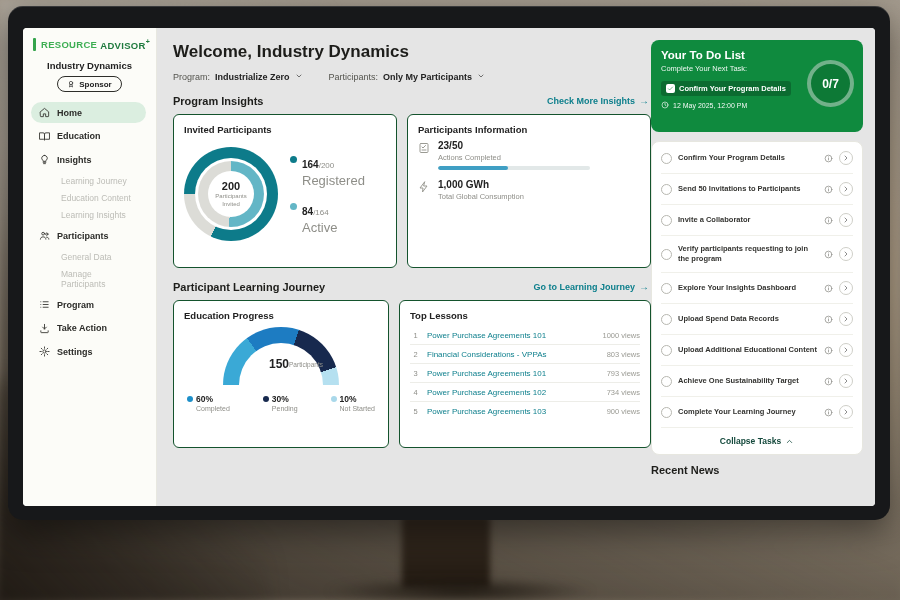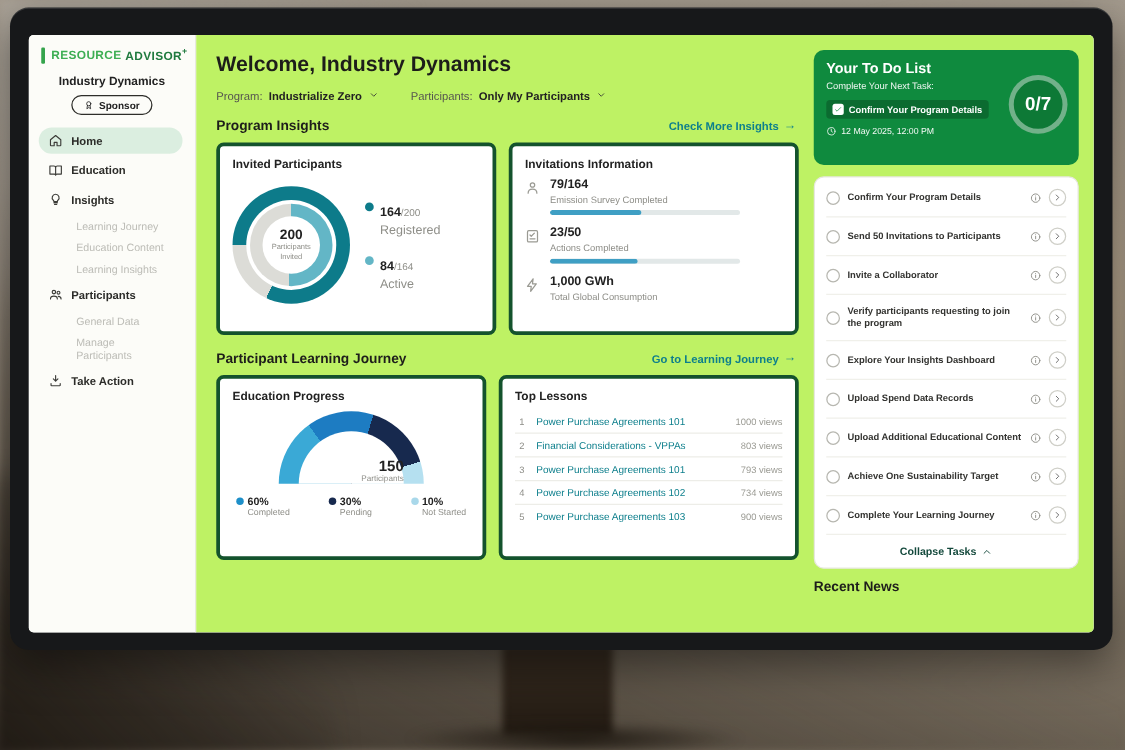--- a/index.html
+++ b/index.html
@@ -40,34 +40,34 @@
   .sponsor{display:flex;align-items:center;gap:4px;border:1px solid #2e2e2a;border-radius:10px;
     padding:2.5px 9px;width:fit-content;margin:5px auto 10px;font-size:8px;font-weight:700;color:#222;cursor:pointer}
   .sp-ic{width:8px;height:8px}
   .nav-item{display:flex;align-items:center;gap:7px;margin:2.5px 10px 2.5px 8px;padding:5px 8px;
     border-radius:14px;font-size:9px;font-weight:700;color:#2c2c29;cursor:pointer}
   .nav-item.active{background:var(--activebg,#dbeee0)}
   .nav-item.sub{padding:3px 8px 3px 30px;margin:1px 10px 1px 8px;font-weight:400;color:#bcbcb6;font-size:8.5px}
   .nav-ic{width:11px;height:11px;color:#3c3c38;flex:none}
 
   
-  .content{flex:1;background:#bef264;padding:12px 12px 0 16px;display:flex;gap:12px;overflow:hidden}
+  .content{flex:1;background:#e5e5e5;padding:12px 12px 0 16px;display:flex;overflow:hidden}
   .main-col{flex:1;min-width:0}
   .title{font-size:17px;font-weight:700;color:#1d1d1a;margin:2px 0 10px}
   .filters{display:flex;gap:26px;margin-bottom:2px}
   .filter{display:flex;align-items:flex-start;gap:5px;cursor:pointer}
   .flabel{font-size:9px;color:#55554f}
   .fvalue{font-size:9px;font-weight:700;color:#222}
   .chev{width:8px;height:8px;color:#333}
   .section-row{display:flex;align-items:center;justify-content:space-between;margin:13px 2px 7px 0}
   .sec-title{font-size:11px;font-weight:700;color:#1e1e1b}
   .sec-link{font-size:9px;font-weight:700;color:var(--teal,#0d7f8c);display:flex;gap:4px;align-items:center;cursor:pointer;text-decoration:none}
   .arr{font-size:10px;line-height:1}
   .cards-row{display:flex;gap:10px}
-  .card{background:#fff;border:3px solid #14532d;border-radius:6px;padding:9px 10px}
+  .card{background:#fff;border:1px solid #14532d;border-radius:6px;padding:9px 10px}
   .card-title{font-size:9.5px;font-weight:700;color:#222;margin-bottom:5px}
   .card-invited{width:224px;height:154px}
   .card-info{flex:1;height:154px}
   .card-edu{width:216px;height:148px}
   .card-lessons{flex:1;height:148px}
 
   
   .invited-body{display:flex;align-items:center;gap:12px;padding-top:7px}
   .donut{position:relative;width:94px;height:94px;flex:none}
   .ring{position:absolute;border-radius:50%}
@@ -76,35 +76,35 @@
   .ring.inner{inset:14px}
   .hole2{position:absolute;inset:24px;background:#fff;border-radius:50%;display:flex;flex-direction:column;
     align-items:center;justify-content:center;text-align:center}
   .d-num{font-size:11px;font-weight:700;color:#222}
   .d-cap{font-size:6px;color:#8e8e88;width:40px;line-height:1.25;margin-top:1px}
   .ileg{display:flex;flex-direction:column;gap:13px}
   .ileg-item{display:flex;gap:5px}
   .dot{width:7px;height:7px;border-radius:50%;flex:none;margin-top:2px;background:#999}
   .ileg-val b{font-size:10px;color:#222}
   .ileg-val .den{font-size:8px;color:#8e8e88}
-  .ileg-cap{font-size:10px;color:#8e8e88;margin-top:1px}
+  .ileg-cap{font-size:13px;color:#8e8e88;margin-top:1px}
 
   
   .info-row{display:flex;gap:8px;margin-bottom:9px}
   .info-ic{width:12px;height:12px;color:#9a9a93;margin-top:2px;flex:none}
   .info-val{font-size:10px;font-weight:700;color:#222}
   .info-cap{font-size:7.5px;color:#8e8e88;margin:2px 0 4px}
   .pbar{width:152px;height:4px;border-radius:2px;background:#e2e8e8;overflow:hidden}
   .pfill{display:block;height:100%;border-radius:2px;background:var(--barblue,#3f9fc4)}
 
   
   .gauge{position:relative;width:116px;height:58px;margin:6px auto 0}
   .gauge-arc{position:absolute;inset:0;border-radius:116px 116px 0 0}
   .gauge-hole{position:absolute;left:16px;right:16px;top:16px;bottom:0;background:#fff;
-    border-radius:84px 84px 0 0;display:flex;flex-direction:column;align-items:flex-end;justify-content:flex-end}
+    border-radius:84px 84px 0 0;display:flex;flex-direction:row;align-items:center;justify-content:flex-end}
   .g-num{font-size:12px;font-weight:700;color:#222;line-height:1}
   .g-cap{font-size:6.5px;color:#8e8e88;margin-top:1px}
   .gleg{display:flex;justify-content:space-between;margin-top:9px;padding:0 3px}
   .gleg-top{display:flex;align-items:center;gap:3px;font-size:8.5px;color:#222}
   .gleg-top .dot{margin-top:0;width:6px;height:6px}
   .gleg-cap{font-size:7px;color:#8e8e88;margin-left:9px;margin-top:1px}
 
   
   .lesson-row{display:flex;align-items:center;gap:6px;padding:4.5px 0;border-bottom:1px solid #ededE8}
   .lesson-row:last-child{border-bottom:none}
@@ -119,21 +119,21 @@
   .todo-title{font-size:11.5px;font-weight:700}
   .todo-sub{font-size:7.5px;opacity:.92;margin:3px 0 5px}
   .todo-chip{display:inline-flex;align-items:center;gap:4px;background:rgba(0,0,0,.22);border-radius:3px;
     padding:3px 5px;font-size:7.5px;font-weight:700;max-width:142px;cursor:pointer}
   .chk{width:9px;height:9px;background:#fff;border-radius:2px;display:flex;align-items:center;justify-content:center;flex:none}
   .chk svg{width:7px;height:7px;color:var(--green,#0f8a3e)}
   .todo-due{display:flex;align-items:center;gap:4px;font-size:7px;margin-top:5px;opacity:.95}
   .clock{width:8px;height:8px;flex:none}
   .todo-ring{position:absolute;right:9px;top:20px;width:47px;height:47px;border-radius:50%;
     border:4px solid rgba(255,255,255,.42);background:rgba(0,0,0,.12);
-    display:flex;align-items:center;justify-content:center;font-size:15px;font-weight:700}
+    display:flex;align-items:center;justify-content:center;font-size:12px;font-weight:700}
   .todo-list{background:#fff;border:1px solid #e7e7e0;border-radius:8px;margin-top:9px;padding:1px 9px 2px}
   .task-row{display:flex;align-items:center;gap:6px;padding:8px 0;border-bottom:1px solid #f0f0ea;cursor:pointer}
   .task-cb{width:11px;height:11px;border:1.4px solid #b7b7b0;border-radius:50%;flex:none}
   .task-label{flex:1;font-size:7.5px;font-weight:700;color:#333330;line-height:1.35}
   .tinfo{width:9px;height:9px;color:#8e8e88;flex:none}
   .task-chev{width:14px;height:14px;border:1px solid #cfcfc8;border-radius:50%;display:flex;align-items:center;
     justify-content:center;flex:none;color:#555}
   .task-chev svg{width:8px;height:8px}
   .collapse{display:flex;align-items:center;justify-content:center;gap:4px;padding:8px 0 6px;
     font-size:8.5px;font-weight:700;color:#14493c;cursor:pointer}
@@ -277,28 +277,40 @@
             <div class="nav-item sub">
 
               <span class="nav-label">General Data</span>
             </div>
 
             <div class="nav-item sub">
 
               <span class="nav-label">Manage Participants</span>
             </div>
 
+            <div class="nav-item">
+              <svg class="ic nav-ic" viewBox="0 0 24 24">
+                <use href="#i-program"></use>
+              </svg>
+              <span class="nav-label">Program</span>
+            </div>
 
             <div class="nav-item">
               <svg class="ic nav-ic" viewBox="0 0 24 24">
                 <use href="#i-take-action"></use>
               </svg>
               <span class="nav-label">Take Action</span>
             </div>
 
+            <div class="nav-item">
+              <svg class="ic nav-ic" viewBox="0 0 24 24">
+                <use href="#i-settings"></use>
+              </svg>
+              <span class="nav-label">Settings</span>
+            </div>
           </nav>
       </aside>
 
       <div class="content">
         <div class="main-col">
           <h1 class="title">Welcome, Industry Dynamics</h1>
 
           <div class="filters">
             <div class="filter">
               <span class="flabel">Program:</span>
@@ -352,35 +364,23 @@
                       <div class="ileg-text">
                         <div class="ileg-val"><b>84</b><span class="den">/164</span></div>
                         <div class="ileg-cap">Active</div>
                       </div>
                     </div>
                   </div>
               </div>
             </div>
 
             <div class="card card-info">
-              <div class="card-title">Invitations Information</div>
+              <div class="card-title">Participants Information</div>
               <div class="info-rows">
 
-                  <div class="info-row">
-                    <svg class="ic info-ic" viewBox="0 0 24 24">
-                      <use href="#i-person"></use>
-                    </svg>
-                    <div class="info-main">
-                      <div class="info-val">79/164</div>
-                      <div class="info-cap">Emission Survey Completed</div>
-                      <div class="pbar">
-                        <span class="pfill" style="width: 48%;"></span>
-                      </div>
-                    </div>
-                  </div>
 
                   <div class="info-row">
                     <svg class="ic info-ic" viewBox="0 0 24 24">
                       <use href="#i-checklist"></use>
                     </svg>
                     <div class="info-main">
                       <div class="info-val">23/50</div>
                       <div class="info-cap">Actions Completed</div>
                       <div class="pbar">
                         <span class="pfill" style="width: 46%;"></span>

